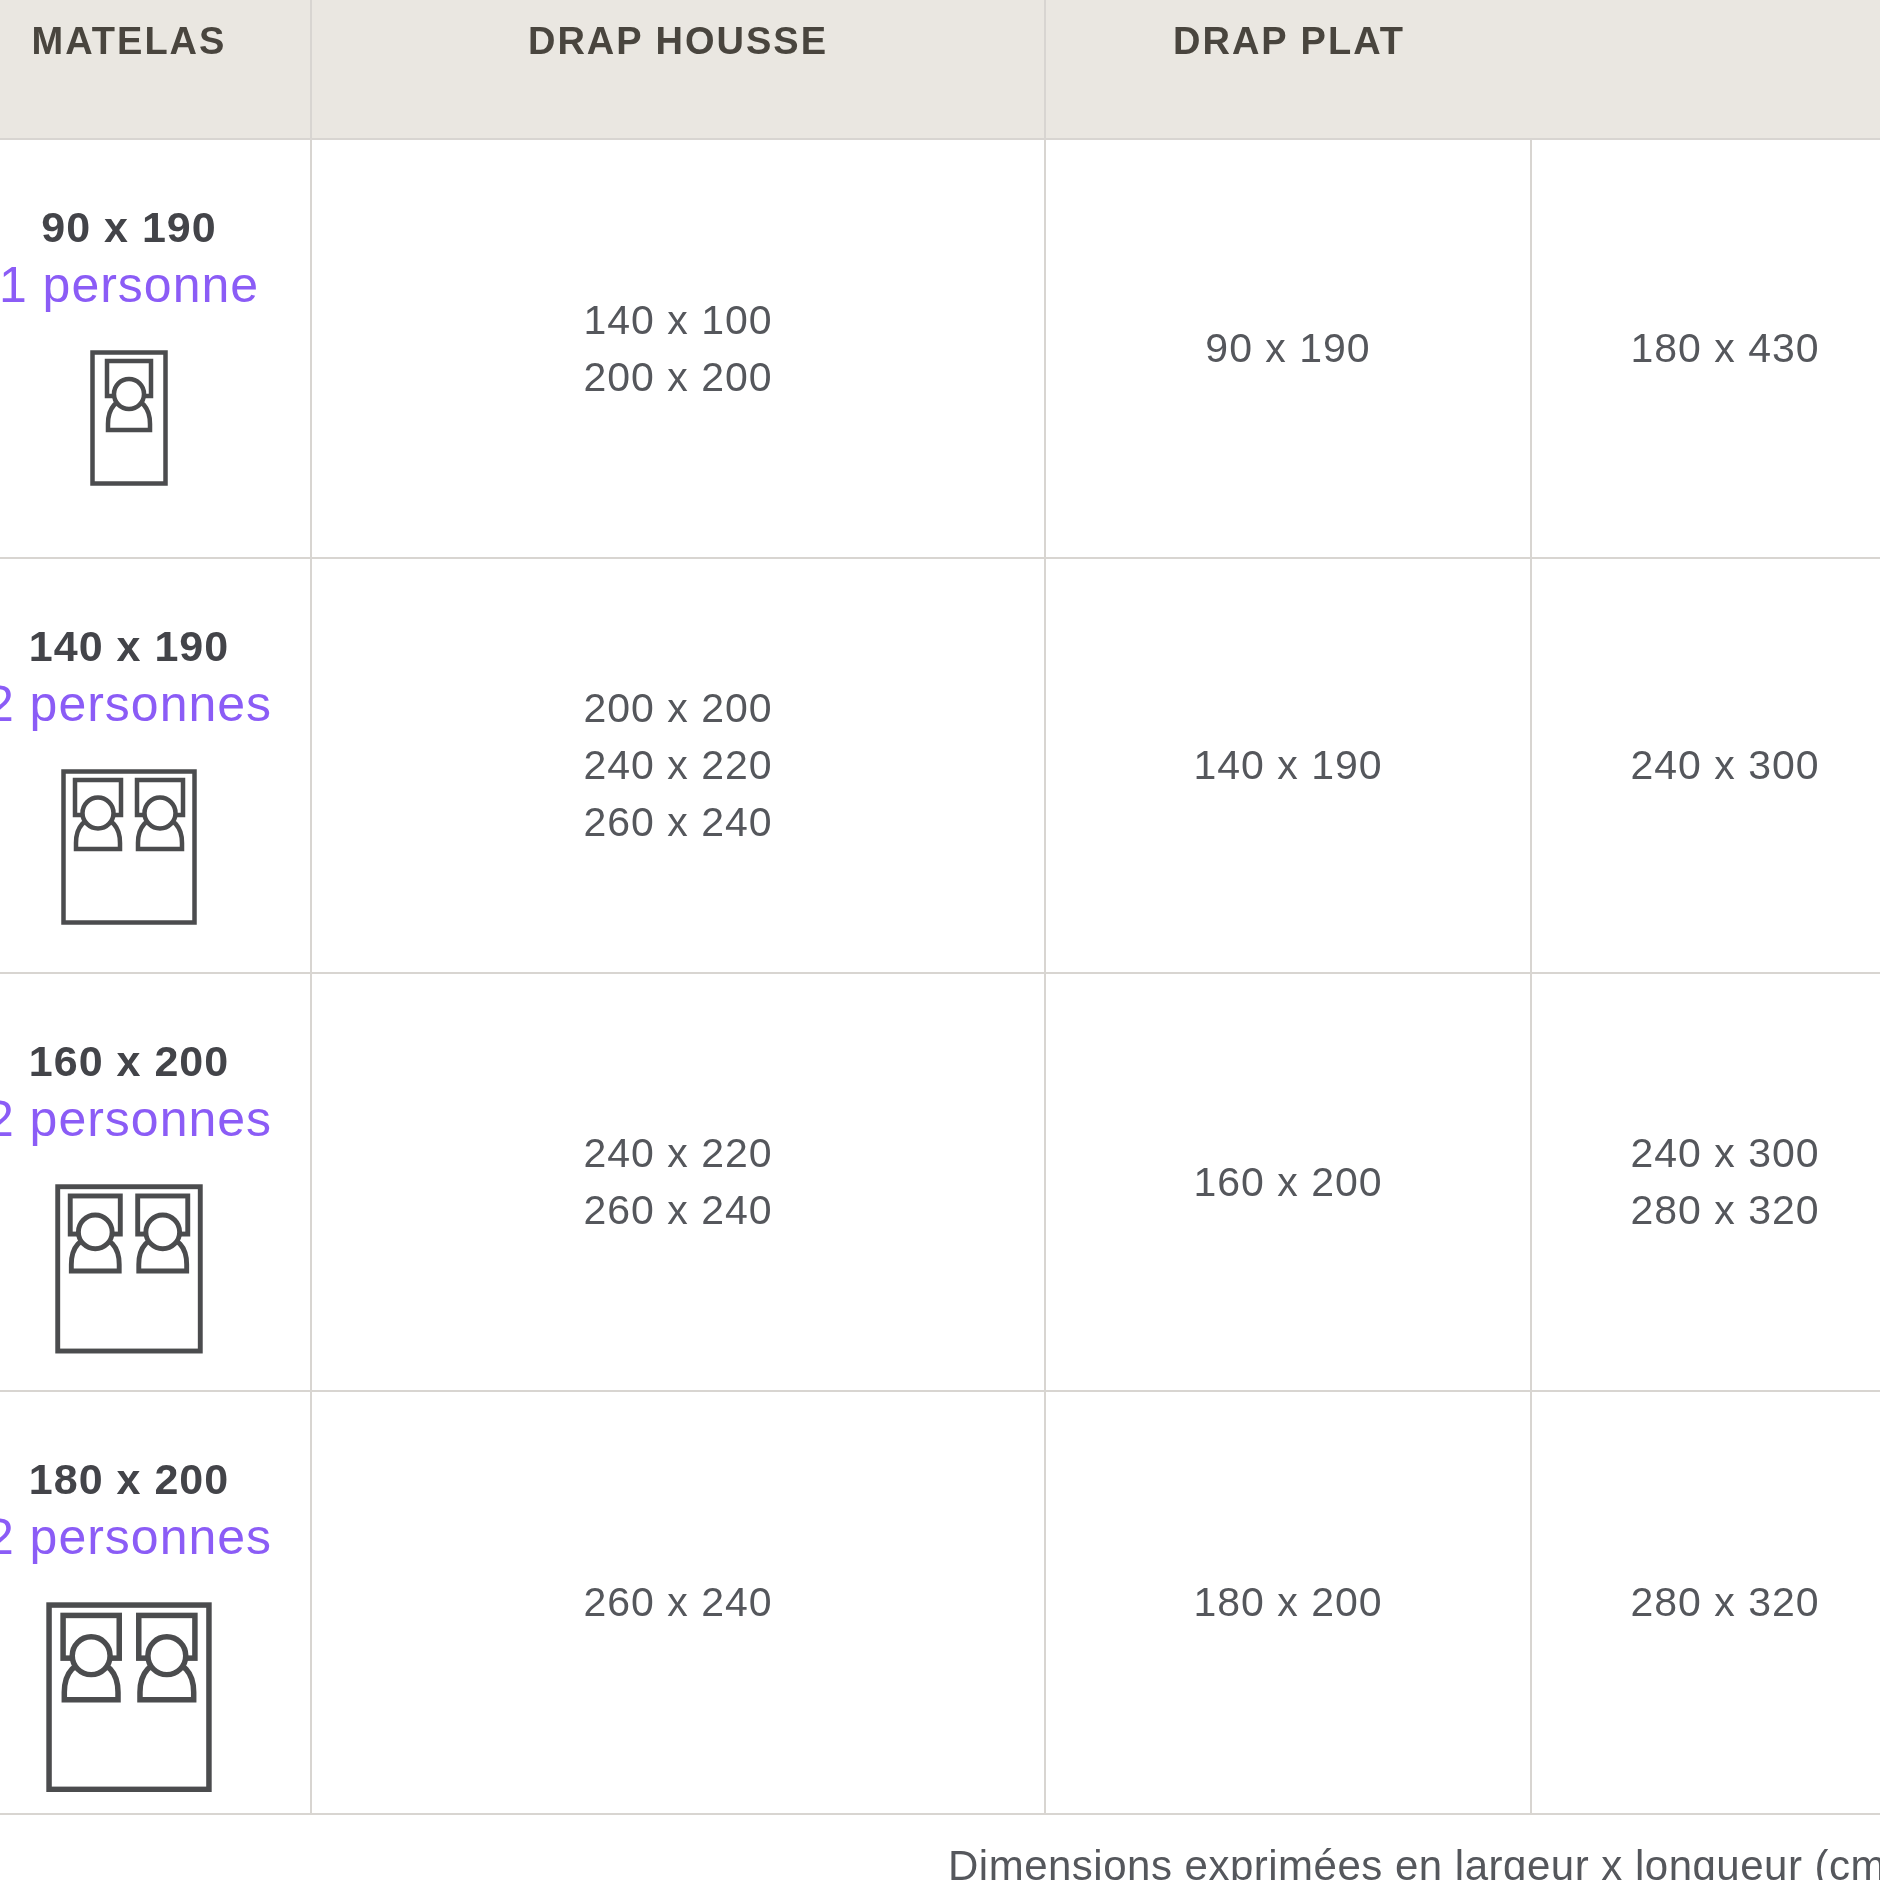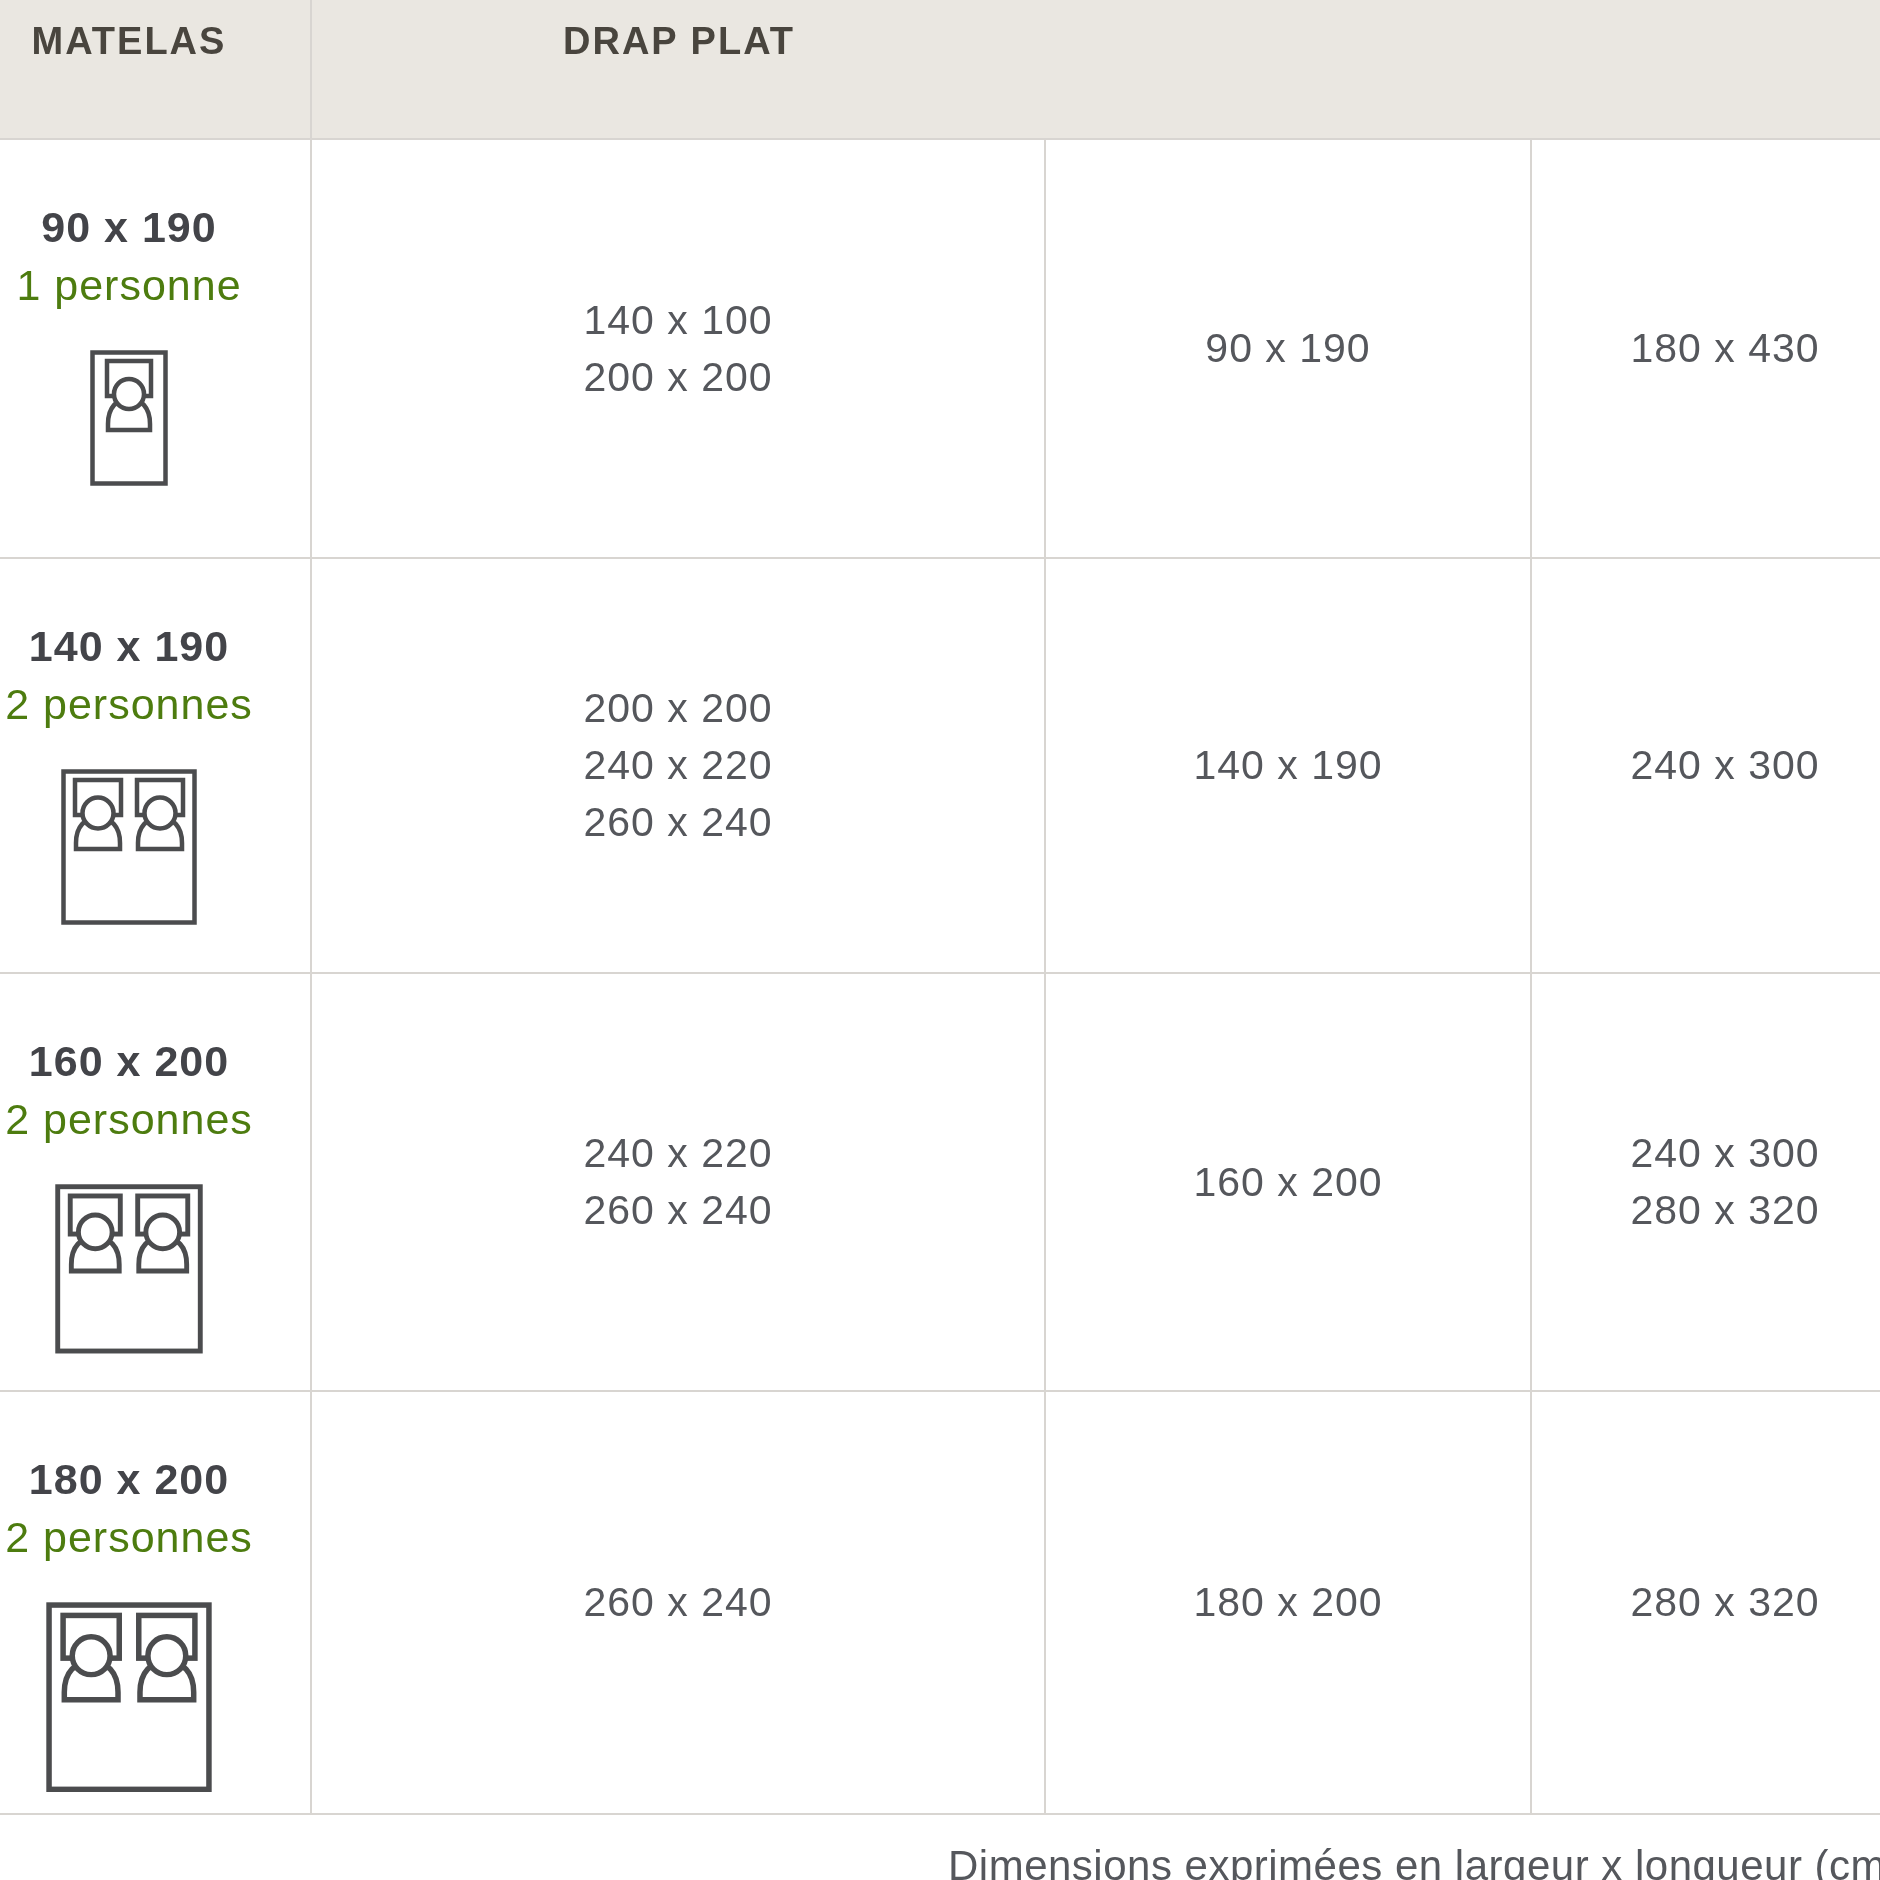--- a/index.html
+++ b/index.html
@@ -15,36 +15,37 @@
   .cell:last-child{border-right:none;}
   .thead{height:138px;background:#eae7e1;}
   .thead .cell{display:flex;justify-content:center;align-items:flex-start;padding-top:20px;
     font-size:38px;font-weight:bold;letter-spacing:2px;color:#49453e;white-space:nowrap;}
   .r1{height:417px;}
   .r2{height:413px;}
   .r3{height:416px;}
   .r4{height:421px;}
   .mat{display:flex;flex-direction:column;align-items:center;padding-top:64px;text-align:center;}
   .mat .size{font-size:43px;font-weight:bold;color:#434449;letter-spacing:1px;line-height:46px;white-space:nowrap;}
-  .mat .pers{font-size:43px;color:#4d7c0f;letter-spacing:1px;line-height:50px;margin-top:10px;white-space:nowrap;}
+  .mat .pers{font-size:50px;color:#8b5cf6;letter-spacing:1px;line-height:50px;margin-top:10px;white-space:nowrap;}
   .mat svg{margin-top:40px;}
   .vals{display:flex;flex-direction:column;justify-content:center;align-items:center;}
   .vals div{font-size:41px;color:#55575c;letter-spacing:1px;line-height:57px;white-space:nowrap;}
   .st{fill:none;stroke:#4b4c4e;stroke-width:4.5;}
   .fw{fill:#ffffff;}
   .footer-note{position:absolute;left:948px;top:1842px;font-size:42px;color:#55575c;
     letter-spacing:0.5px;white-space:nowrap;}
 </style>
 </head>
 <body>
 
 <div class="tbl">
 
   <div class="row thead">
     <div class="cell">MATELAS</div>
+    <div class="cell">DRAP HOUSSE</div>
     <div class="cell">DRAP PLAT</div>
   </div>
 
   <div class="row r1">
     <div class="cell mat">
       <div class="size">90 x 190</div>
       <div class="pers">1 personne</div>
       <svg viewBox="0 0 78 136" width="78">
         <rect class="st" x="2.5" y="2.5" width="73" height="131"></rect>
         <rect class="st" x="17" y="11" width="44" height="35"></rect>

